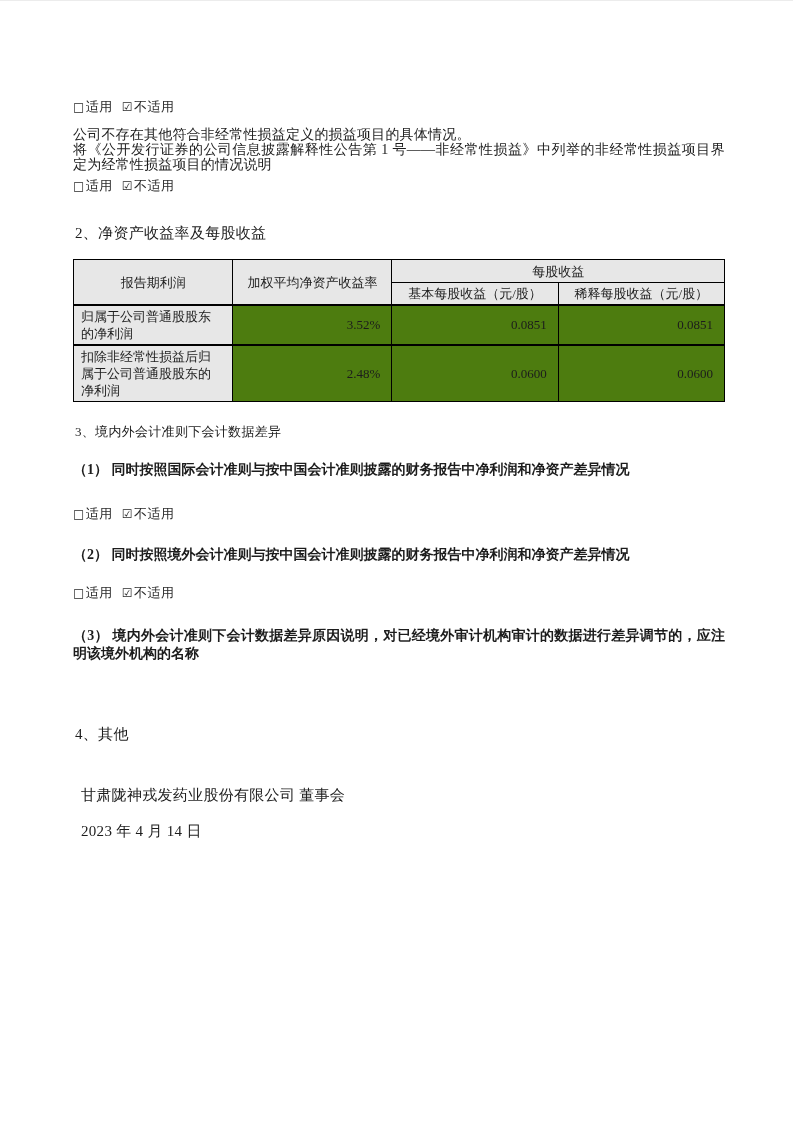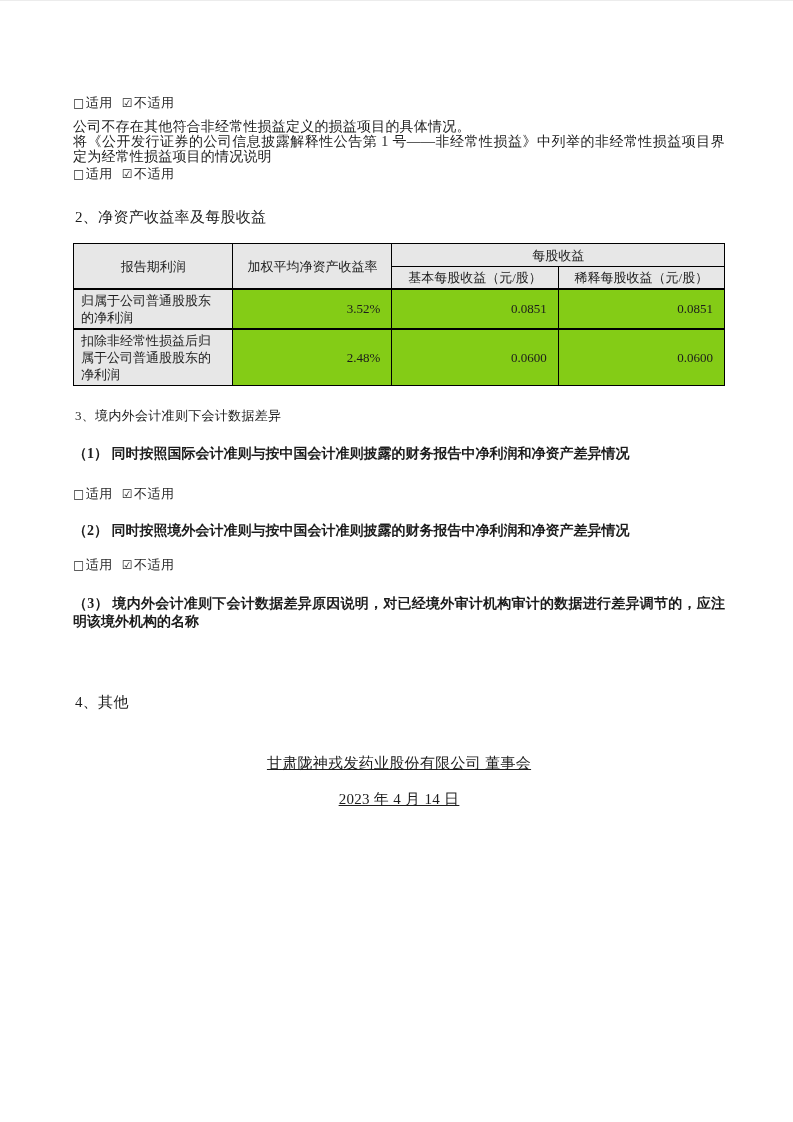--- a/index.html
+++ b/index.html
@@ -13,21 +13,21 @@
     overflow: hidden;
     border-top: 1px solid #ececec;
     box-sizing: border-box;
   }
   .content {
     padding: 95px 68px 0 73px;
     box-sizing: border-box;
   }
   .cb-row {
     font-size: 13px;
-    line-height: 14px;
+    line-height: 22px;
     color: #2a2a2a;
     letter-spacing: 0.5px;
   }
   .cb-opt { margin-right: 9px; }
   .cb-glyph { margin-right: 1px; font-family: "DejaVu Sans", sans-serif; font-size: 12px; }
   .para {
     font-size: 14px;
     line-height: 15px;
     margin: 0;
     text-align: justify;
@@ -83,34 +83,33 @@
   .tbl td.rowhead {
     background: #e7e7e7;
     text-align: left;
     line-height: 17px;
     padding-left: 7px;
     padding-right: 10px;
   }
   .tbl td.num {
     text-align: right;
     padding-right: 11px;
-    background: #84cc16;
+    background: #4d7c0f;
   }
   .w1 { width: 24.5%; }
   .w2 { width: 24.4%; }
   .w3 { width: 24.5%; }
   .w4 { width: 26.6%; }
   .sig-block { margin-top: 45px; }
   .sig-line {
     font-size: 15px;
     line-height: 16px;
-    text-align: center;
+    text-align: left;
     margin: 8px;
     letter-spacing: 0.3px;
-    text-decoration: underline;
   }
   .date-line { margin-top: 20px; }
 </style>
 </head>
 <body>
 
 <div class="page">
   <div class="content">
 
     <div class="cb-row">

